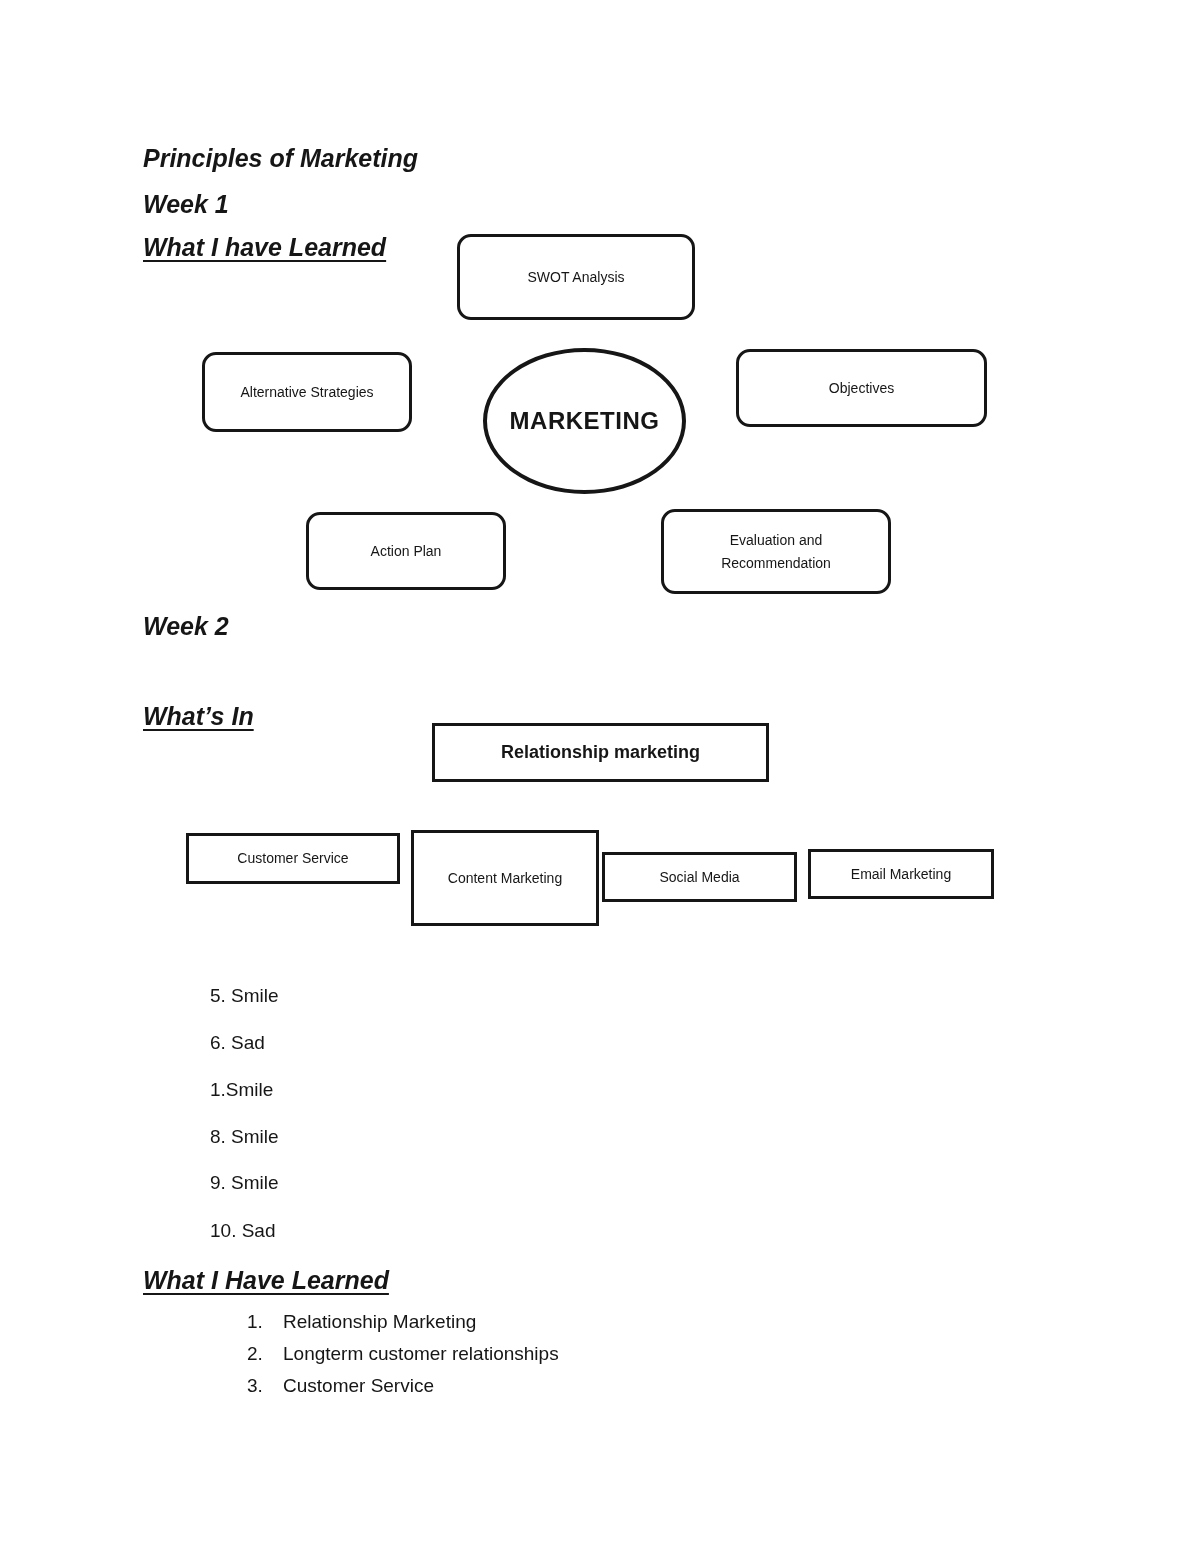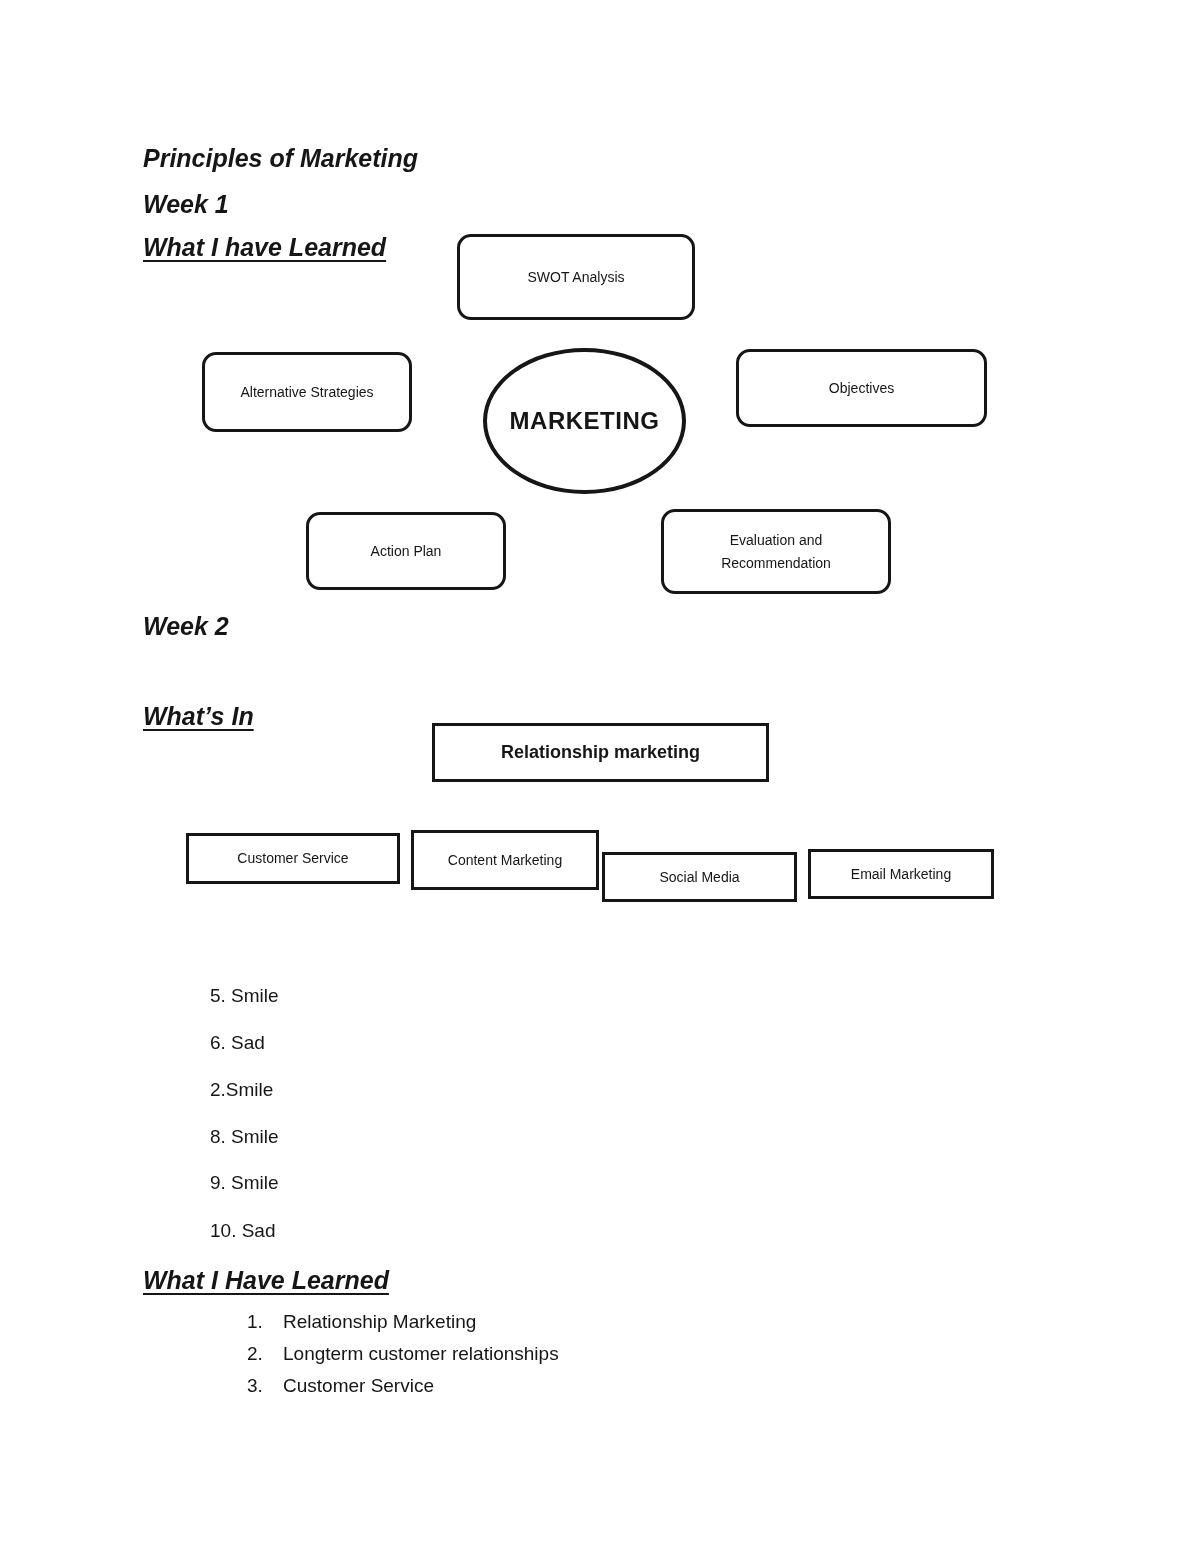--- a/index.html
+++ b/index.html
@@ -95,35 +95,35 @@
   <div class="heading" style="top:612px;">Week 2</div>
   <div class="heading underlined" style="top:655px;margin-top:47px;">What’s In</div>
 
   <div>
     <div class="node rect bold-label" style="left:432px; top:723px; width:337px; height:59px;">
       <span>Relationship marketing</span>
     </div>
     <div class="node rect" style="left:186px; top:833px; width:214px; height:51px;">
       <span>Customer Service</span>
     </div>
-    <div class="node rect" style="left:411px; top:830px; width:188px; height:60px; padding:0 18px; line-height:1.6;">
+    <div class="node rect" style="left:411px; top:830px; width:188px; height:96px; padding:0 18px; line-height:1.6;">
       <span>Content Marketing</span>
     </div>
     <div class="node rect" style="left:602px; top:852px; width:195px; height:50px;">
       <span>Social Media</span>
     </div>
     <div class="node rect" style="left:808px; top:849px; width:186px; height:50px;">
       <span>Email Marketing</span>
     </div>
   </div>
 
   <div>
     <div class="answer" style="top:985px;">5. Smile</div>
     <div class="answer" style="top:1032px;">6. Sad</div>
-    <div class="answer" style="top:1079px;">2.Smile</div>
+    <div class="answer" style="top:1079px;">1.Smile</div>
     <div class="answer" style="top:1126px;">8. Smile</div>
     <div class="answer" style="top:1172px;">9. Smile</div>
     <div class="answer" style="top:1220px;">10. Sad</div>
   </div>
 
   <div class="heading underlined" style="top:1266px;">What I Have Learned</div>
 
   <div>
     <div class="lrow" style="top:1311px;">
       <span class="num">1.</span>

